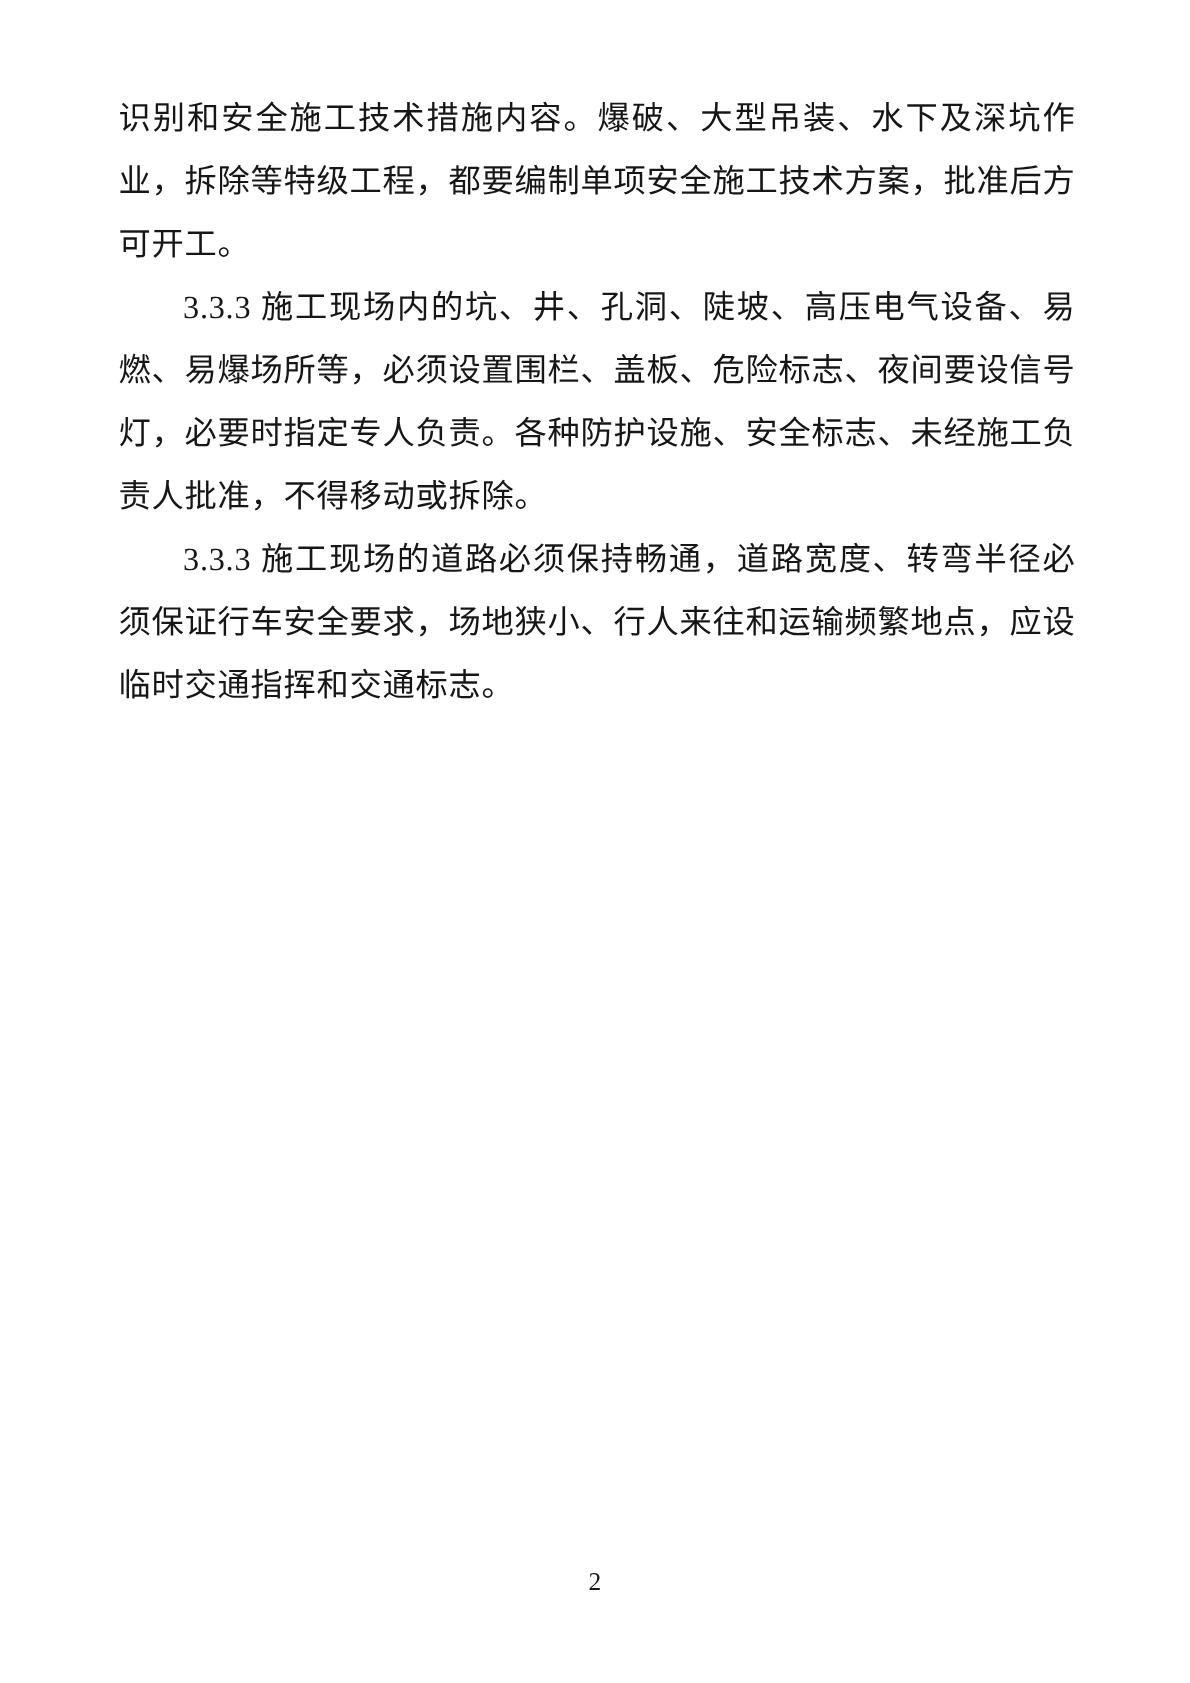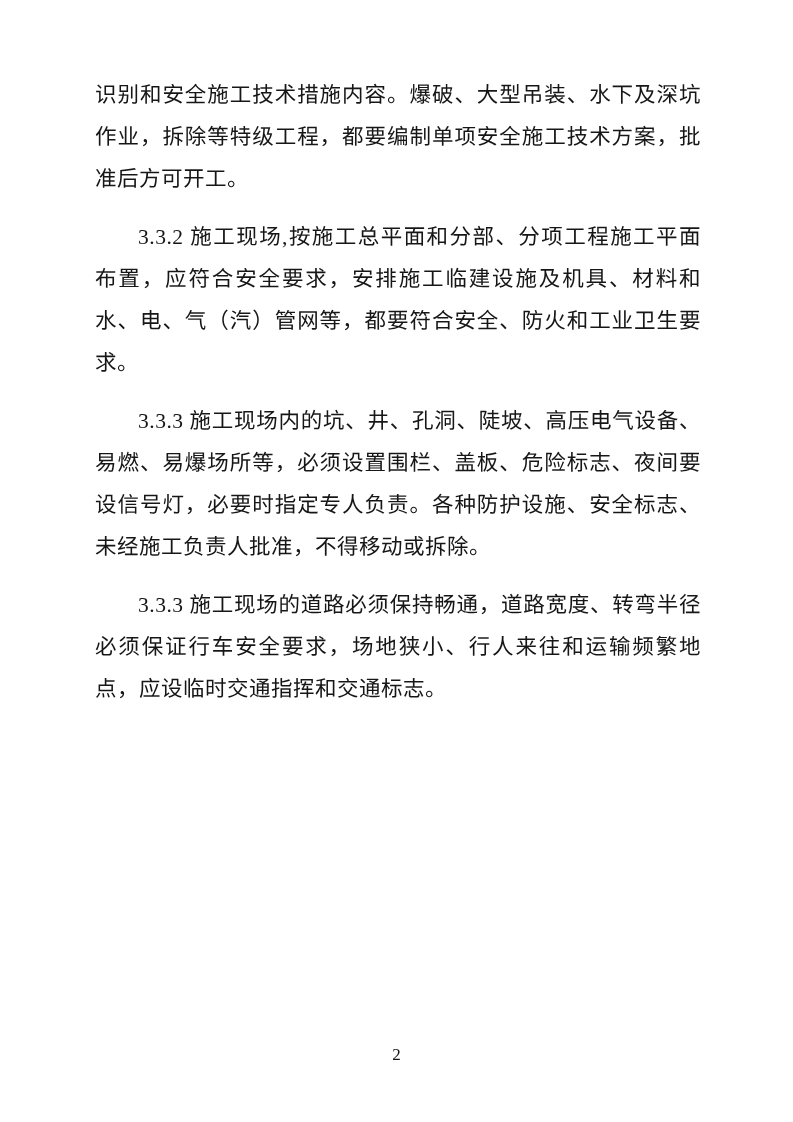--- a/index.html
+++ b/index.html
@@ -20,21 +20,21 @@
     position: absolute;
     top: 58px;
     left: 79px;
     width: 638px;
     font-size: 21.5px;
     line-height: 42px;
     text-align: justify;
     letter-spacing: 0.5px;
   }
   .para {
-    margin: 16px;
+    margin: 0;
     padding: 0;
     text-indent: 0;
   }
   .para.indent {
     text-indent: 2em;
   }
   .footer {
     position: absolute;
     top: 1042px;
     left: 0;
@@ -44,20 +44,19 @@
     line-height: 26px;
     color: #161616;
   }
 </style>
 </head>
 <body>
 
 <div class="page">
   <div class="body-text">
     <p class="para">识别和安全施工技术措施内容。爆破、大型吊装、水下及深坑作业，拆除等特级工程，都要编制单项安全施工技术方案，批准后方可开工。</p>
-    <p class="para indent">3.3.2 施工现场,按施工总平面和分部、分项工程施工平面布置，应符合安全要求，安排施工临建设施及机具、材料和水、电、气（汽）管网等，都要符合安全、防火和工业卫生要求。</p>
     <p class="para indent">3.3.3 施工现场内的坑、井、孔洞、陡坡、高压电气设备、易燃、易爆场所等，必须设置围栏、盖板、危险标志、夜间要设信号灯，必要时指定专人负责。各种防护设施、安全标志、未经施工负责人批准，不得移动或拆除。</p>
     <p class="para indent">3.3.3 施工现场的道路必须保持畅通，道路宽度、转弯半径必须保证行车安全要求，场地狭小、行人来往和运输频繁地点，应设临时交通指挥和交通标志。</p>
   </div>
   <div class="footer">
     <span>2</span>
   </div>
 </div>
 
 </body></html>

